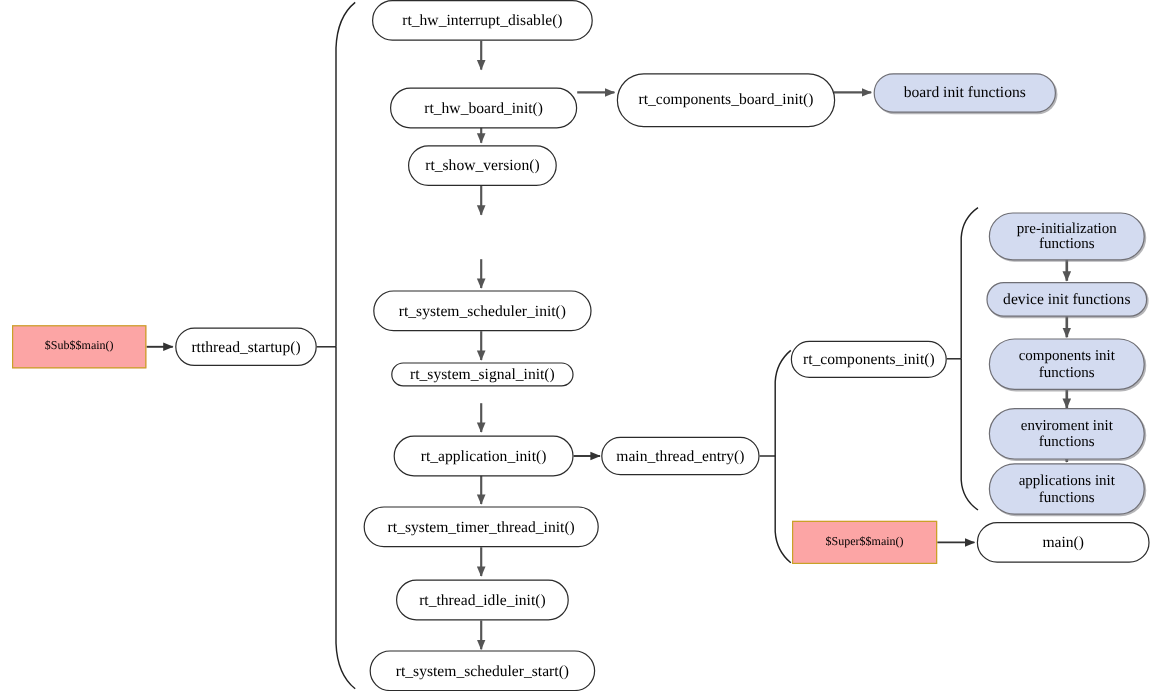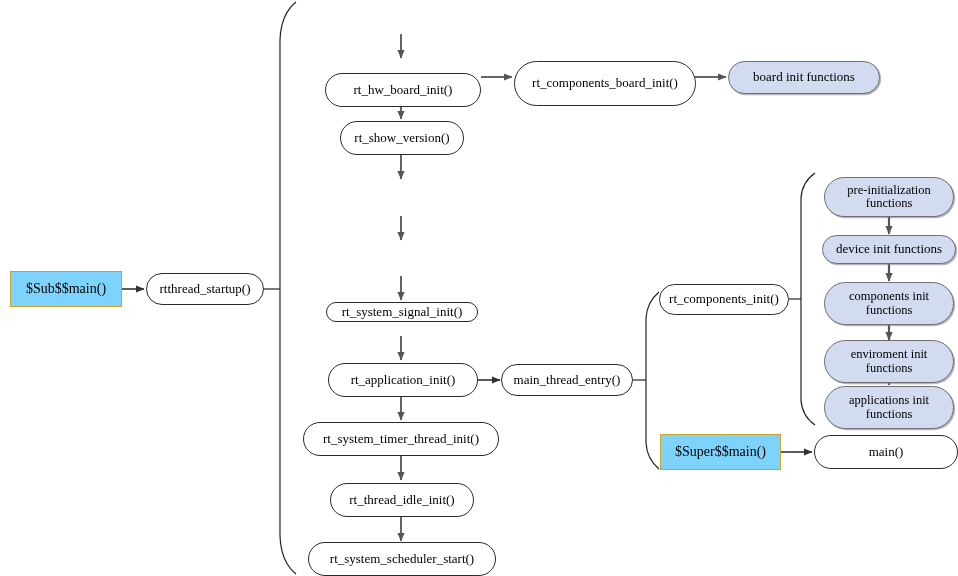--- a/index.html
+++ b/index.html
@@ -23,23 +23,23 @@
     background:#ffffff;
     font-size:13px;
   }
   .node.round.blue{
     background:#d3dbf0;
     border:1.2px solid #6f6f75;
     box-shadow:1.2px 1.2px 0 rgba(120,120,125,.55);
   }
   .node.rect{
     border:1.2px solid #c9a227;
-    background:#7dd3fc;
+    background:#fca5a5;
     border-radius:0;
-    font-size:14px;
+    font-size:10px;
   }
   .node.two-line{font-size:12.5px;}
 </style>
 </head>
 <body>
 
 <div id="stage">
 
   <svg id="wires" viewBox="0 0 958 576">
     <defs>
@@ -86,26 +86,28 @@
     <line x1="889" y1="325" x2="889" y2="340" stroke="#555" stroke-width="2.2" marker-end="url(#arrowg)"></line>
     <line x1="889" y1="369" x2="889" y2="385" stroke="#555" stroke-width="2.2" marker-end="url(#arrowg)"></line>
 
     <line x1="781" y1="452" x2="812" y2="452" stroke="#333" stroke-width="1.6" marker-end="url(#arrow)"></line>
   </svg>
 
   <div class="node rect" style="left:10px;top:271px;width:112px;height:36px;">$Sub$$main()</div>
 
   <div class="node round" style="left:146px;top:273px;width:118px;height:32px;">rtthread_startup()</div>
 
+  <div class="node round" style="left:310px;top:0px;width:184px;height:34px;">rt_hw_interrupt_disable()</div>
 
   <div class="node round" style="left:325px;top:61px;width:156px;height:34px;margin-top:12px;">rt_hw_board_init()</div>
 
   <div class="node round" style="left:340px;top:121px;width:124px;height:34px;">rt_show_version()</div>
 
 
+  <div class="node round" style="left:311px;top:242px;width:182px;height:34px;">rt_system_scheduler_init()</div>
 
   <div class="node round" style="left:326px;top:302px;width:152px;height:20px;">rt_system_signal_init()</div>
 
   <div class="node round" style="left:328px;top:363px;width:150px;height:34px;">rt_application_init()</div>
 
   <div class="node round" style="left:303px;top:422px;width:196px;height:34px;">rt_system_timer_thread_init()</div>
 
   <div class="node round" style="left:330px;top:483px;width:144px;height:34px;">rt_thread_idle_init()</div>
 
   <div class="node round" style="left:308px;top:542px;width:188px;height:34px;">rt_system_scheduler_start()</div>

